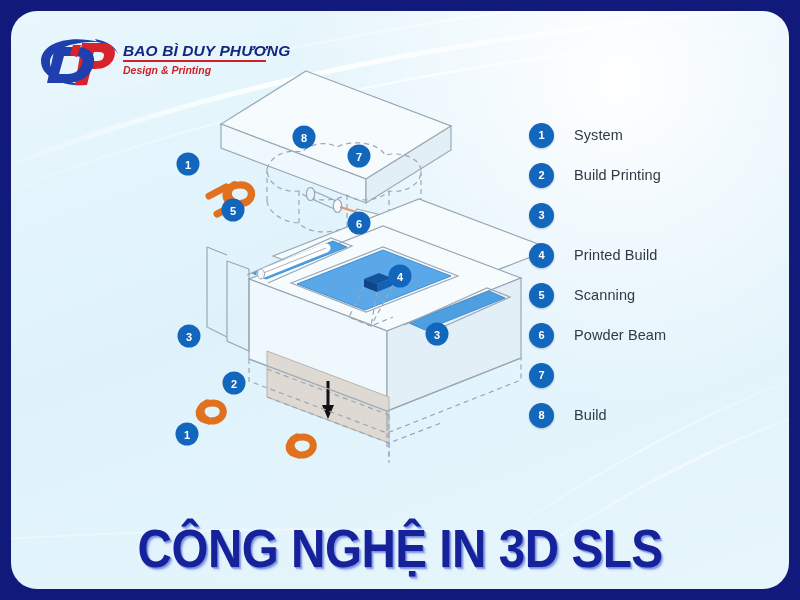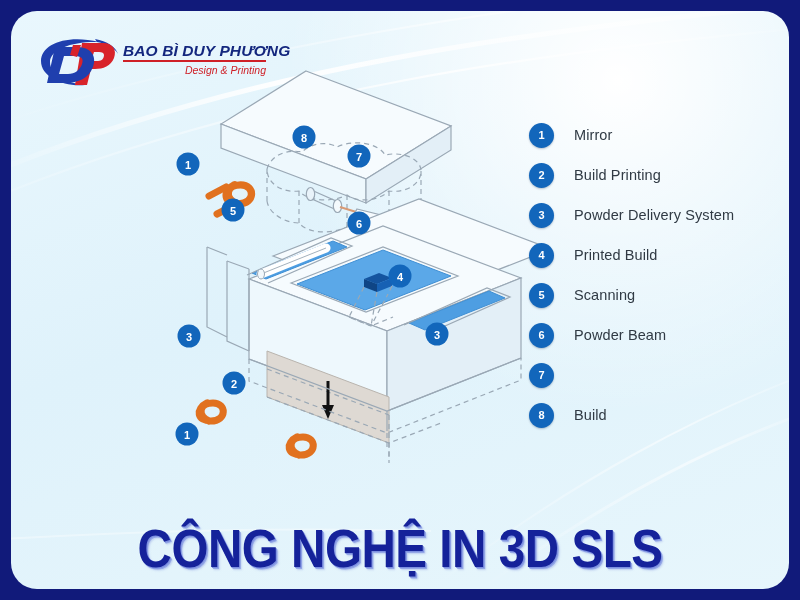--- a/index.html
+++ b/index.html
@@ -77,25 +77,25 @@
   }
   .logo-rule {
     margin-top: 1px;
     height: 2px;
     background: #cf2027;
     width: 143px;
   }
   .logo-sub {
     margin-top: 1.5px;
     font-family: "Liberation Sans", sans-serif;
-    font-weight: normal;
+    font-weight: bold;
     font-style: italic;
     font-size: 10.5px;
     color: #cf2027;
-    text-align: right;
+    text-align: left;
     width: 143px;
     white-space: nowrap;
   }
 
   
   #diagram {
     position: absolute;
     left: 110px;
     top: 40px;
     width: 430px;
@@ -363,29 +363,28 @@
         <g>
           <circle cx="66" cy="383" r="11.5" fill="#1266bb"></circle>
           <text x="66" y="387.5" text-anchor="middle" font-family="Liberation Sans, sans-serif" font-size="11" font-weight="bold" fill="#ffffff">1</text>
         </g>
       </g>
     </svg>
 
     <div id="legend">
       <div class="legend-row">
         <div class="badge">1</div>
-        <div class="legend-label">Mirror</div>
+        <div class="legend-label">System</div>
       </div>
       <div class="legend-row">
         <div class="badge">2</div>
         <div class="legend-label">Build Printing</div>
       </div>
       <div class="legend-row">
         <div class="badge">3</div>
-        <div class="legend-label">Powder Delivery System</div>
       </div>
       <div class="legend-row">
         <div class="badge">4</div>
         <div class="legend-label">Printed Build</div>
       </div>
       <div class="legend-row">
         <div class="badge">5</div>
         <div class="legend-label">Scanning</div>
       </div>
       <div class="legend-row">

